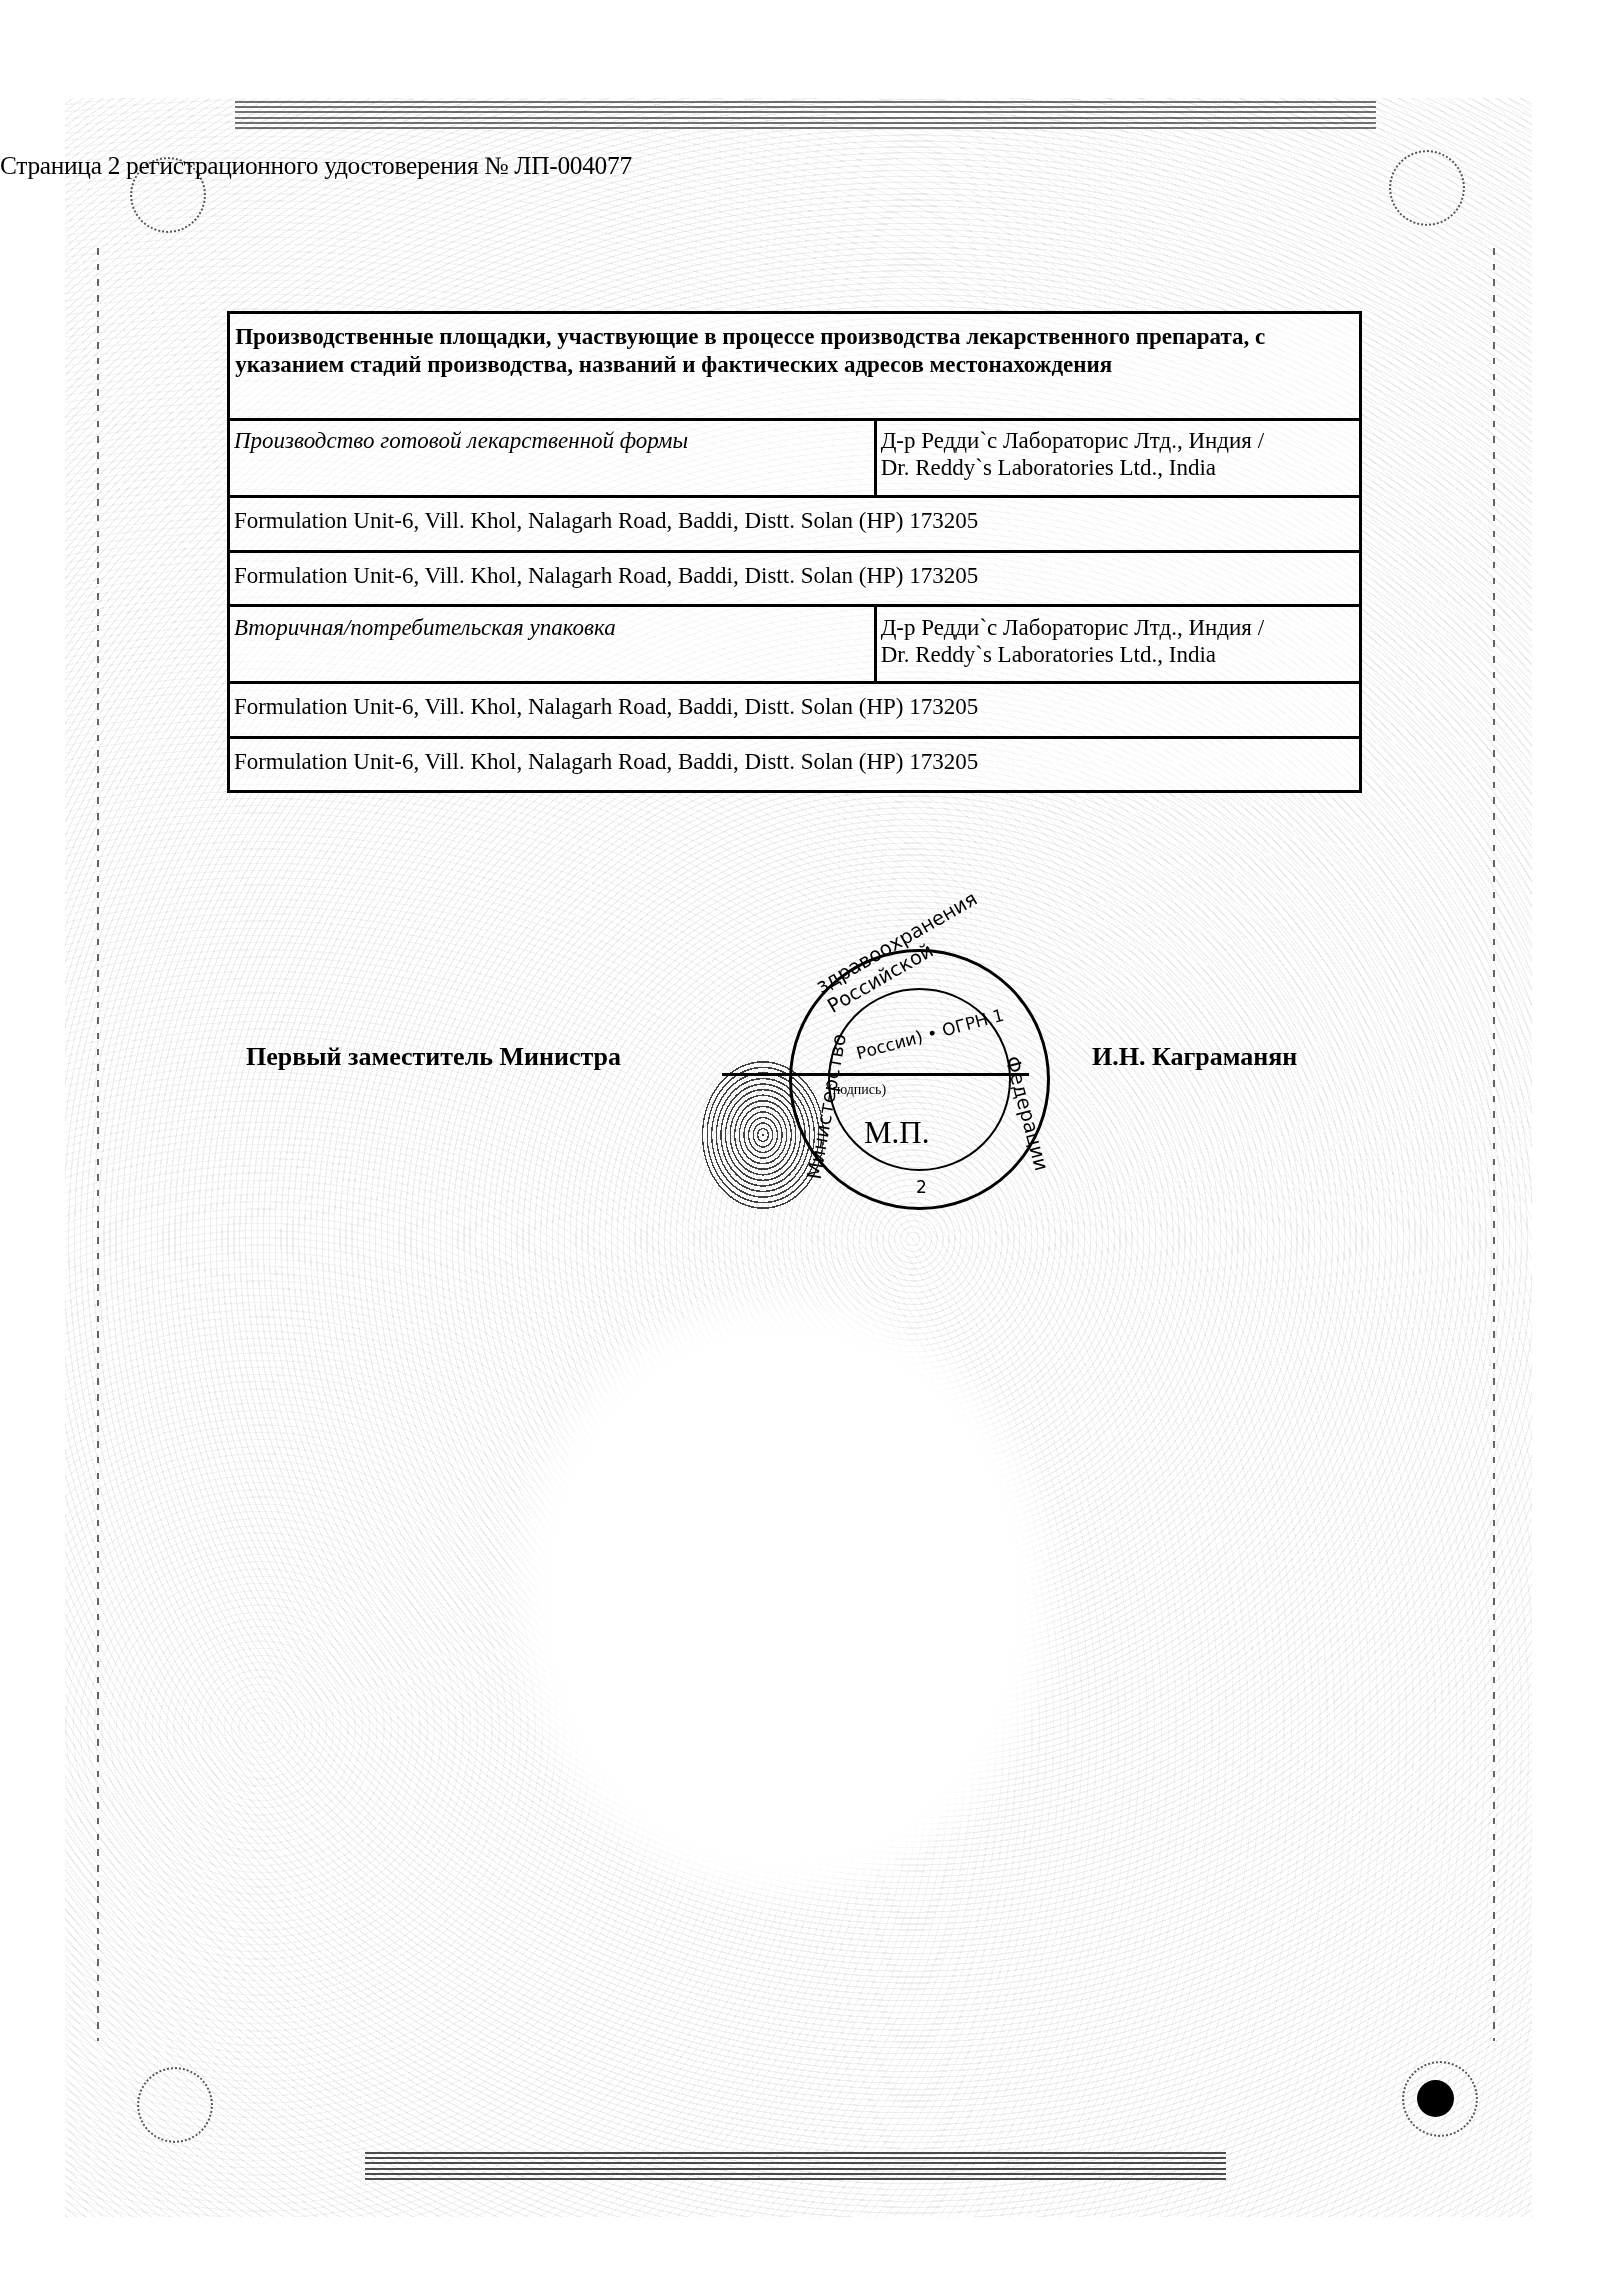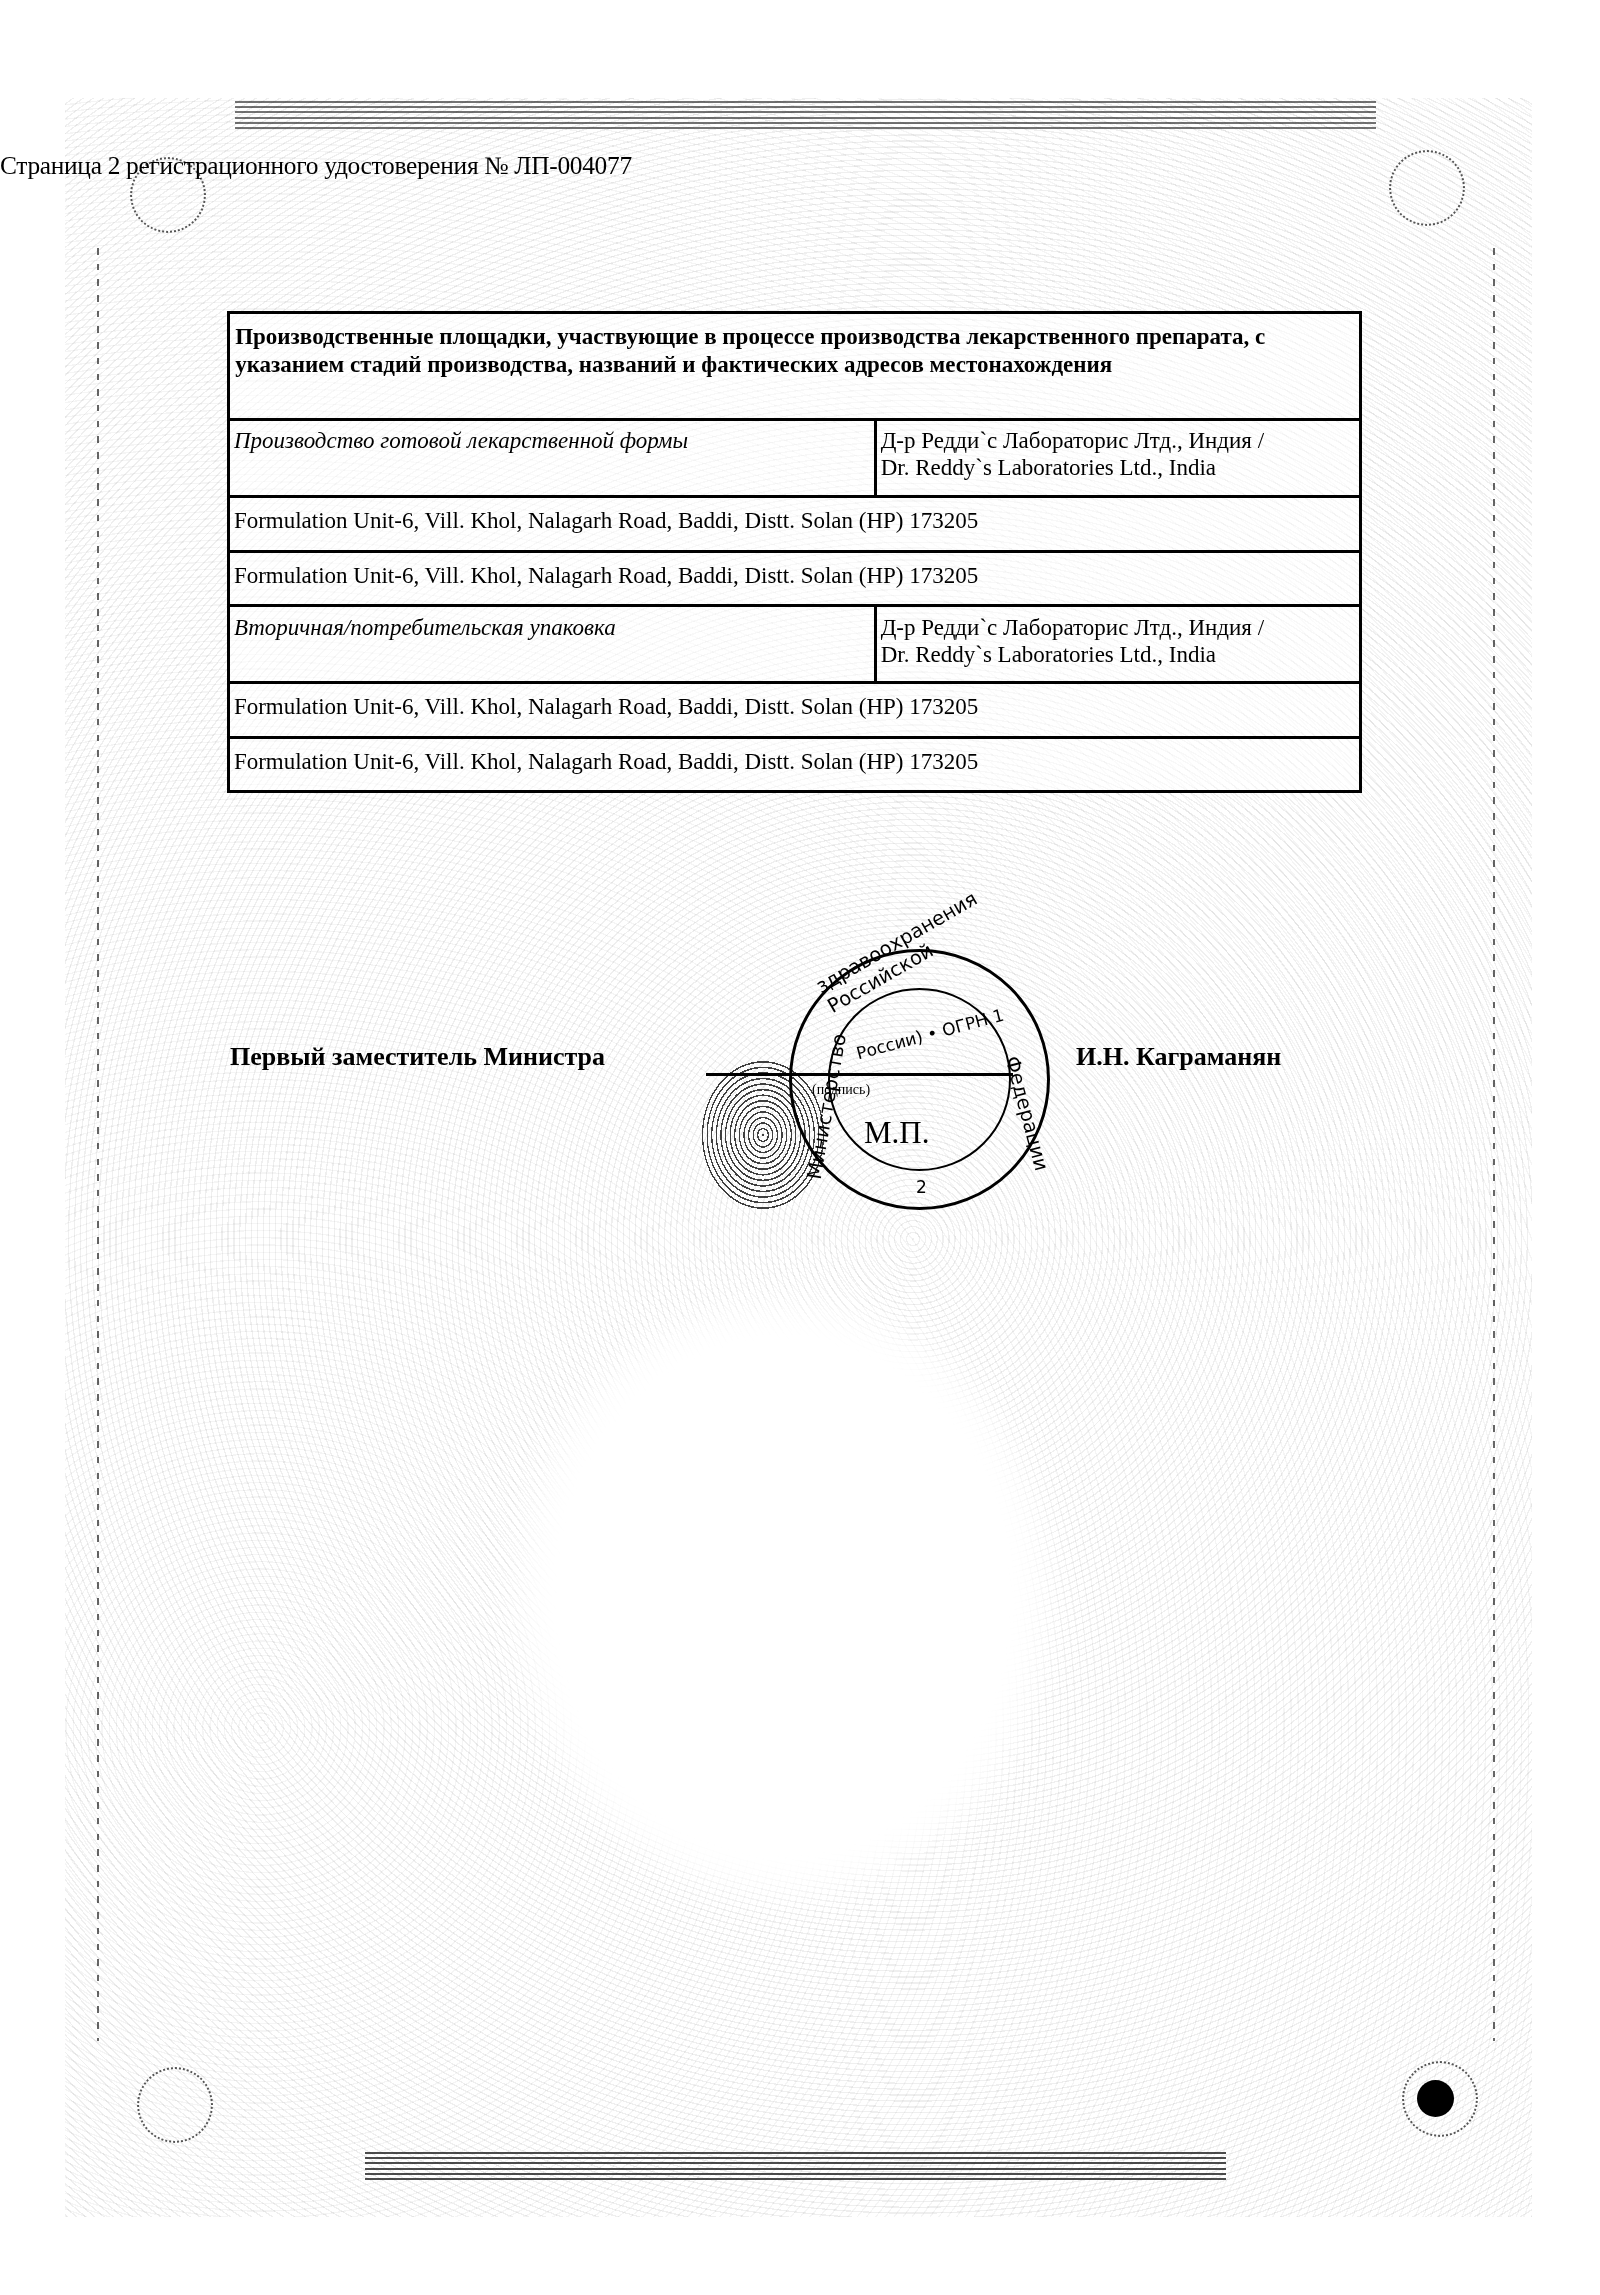--- a/index.html
+++ b/index.html
@@ -36,21 +36,21 @@
       position: absolute; left: 227px; top: 311px; width: 1135px;
       border-collapse: collapse; font-size: 23px; line-height: 27px;
       background: rgba(255,255,255,0.55);
     }
     table.sites td { border: 3.3px solid #000; padding: 2.6px 3.9px; vertical-align: top; }
     table.sites td.divider-left { border-right-width: 2px; }
     table.sites td.head { font-weight: bold; font-size: 23px; line-height: 28px; padding: 9px 5.2px 3.9px 5.2px; height: 91px; }
     table.sites td.stage { font-style: italic; width: 636px; height: 65px; padding-top: 6.5px; }
     table.sites td.company { padding-top: 6.5px; }
     table.sites td.addr { height: 40px; padding-top: 9px; }
-    .sig-row { position: absolute; top: 1042px; left: 0; width: 1432px; height: 52px; padding-left: 32px; }
+    .sig-row { position: absolute; top: 1042px; left: 16px; width: 1432px; height: 52px; padding-left: 32px; }
     .sig-title { position: absolute; left: 230px; top: 0; font-weight: bold; font-size: 26px; }
     .sig-line { position: absolute; left: 706px; top: 31px; width: 307px; height: 3.3px; background: #000; }
     .sig-caption { position: absolute; left: 812px; top: 40px; font-size: 14px; }
     .sig-name { position: absolute; left: 1076px; top: 0; font-weight: bold; font-size: 26px; }
     .stamp {
       position: absolute; left: 789px; top: 949px; width: 261px; height: 261px;
       border: 3.3px solid #000; border-radius: 50%; box-sizing: border-box;
     }
     .stamp-inner {
       position: absolute; left: 36px; top: 36px; width: 183px; height: 183px;

